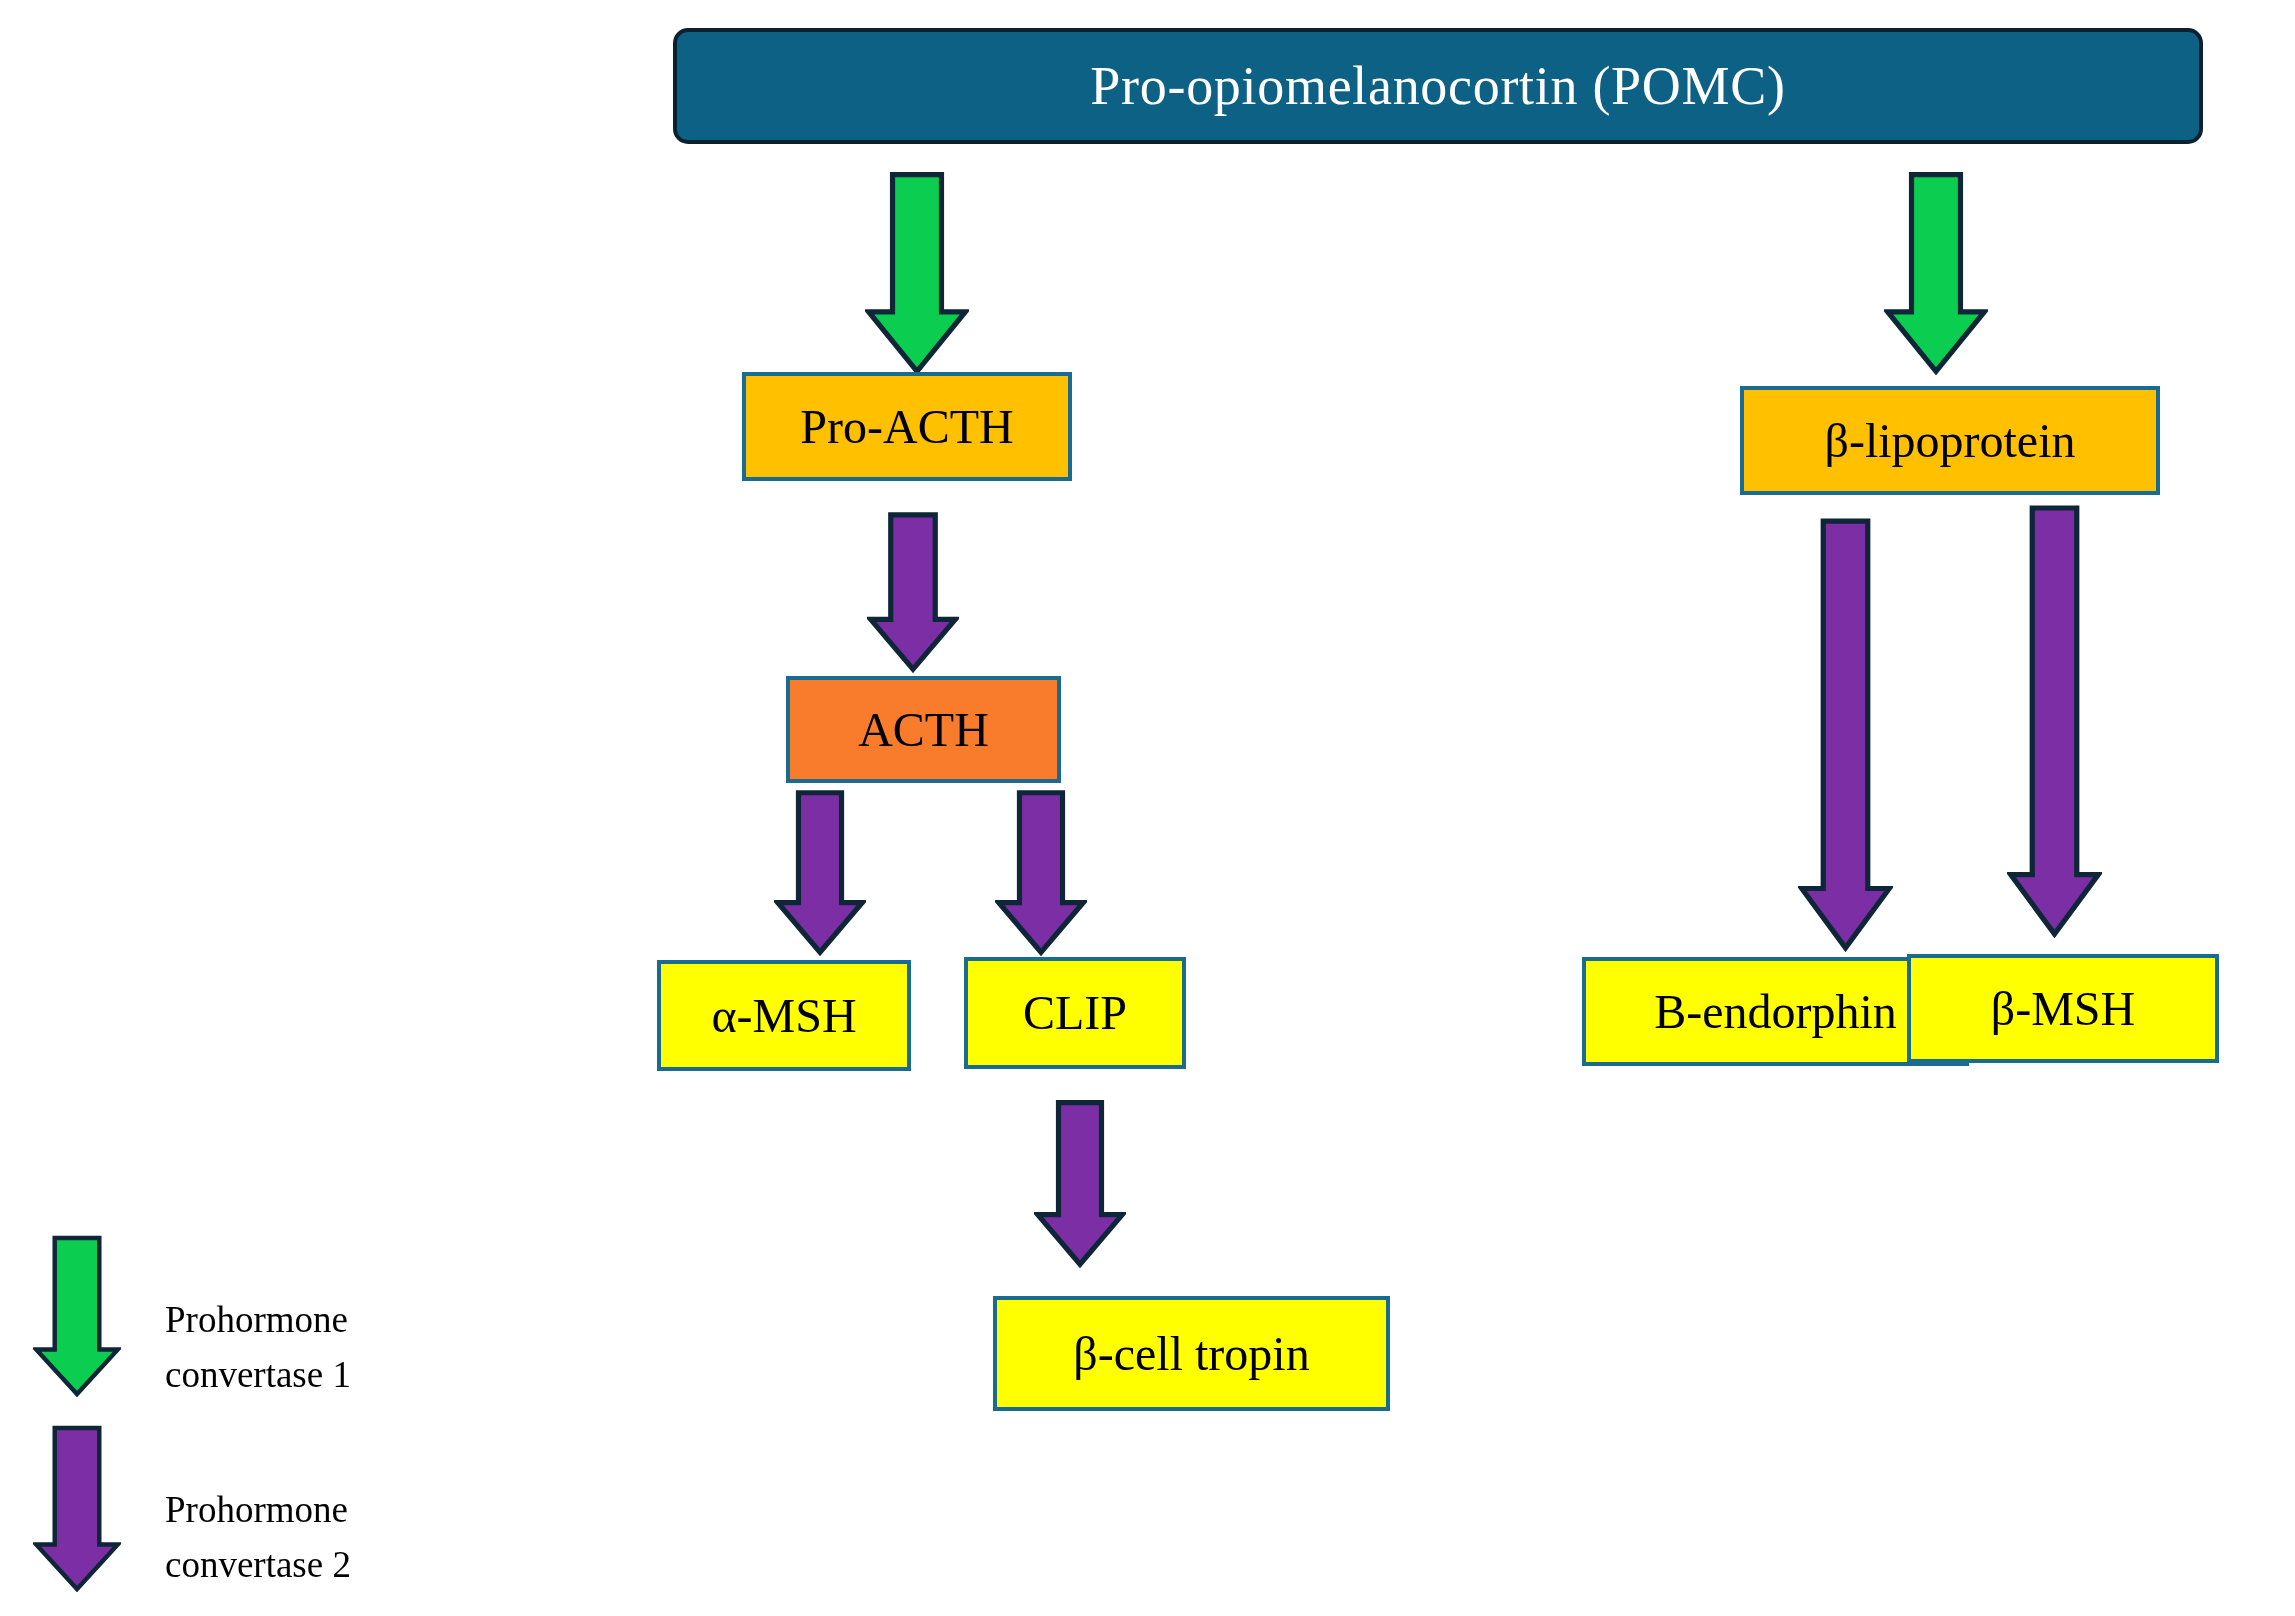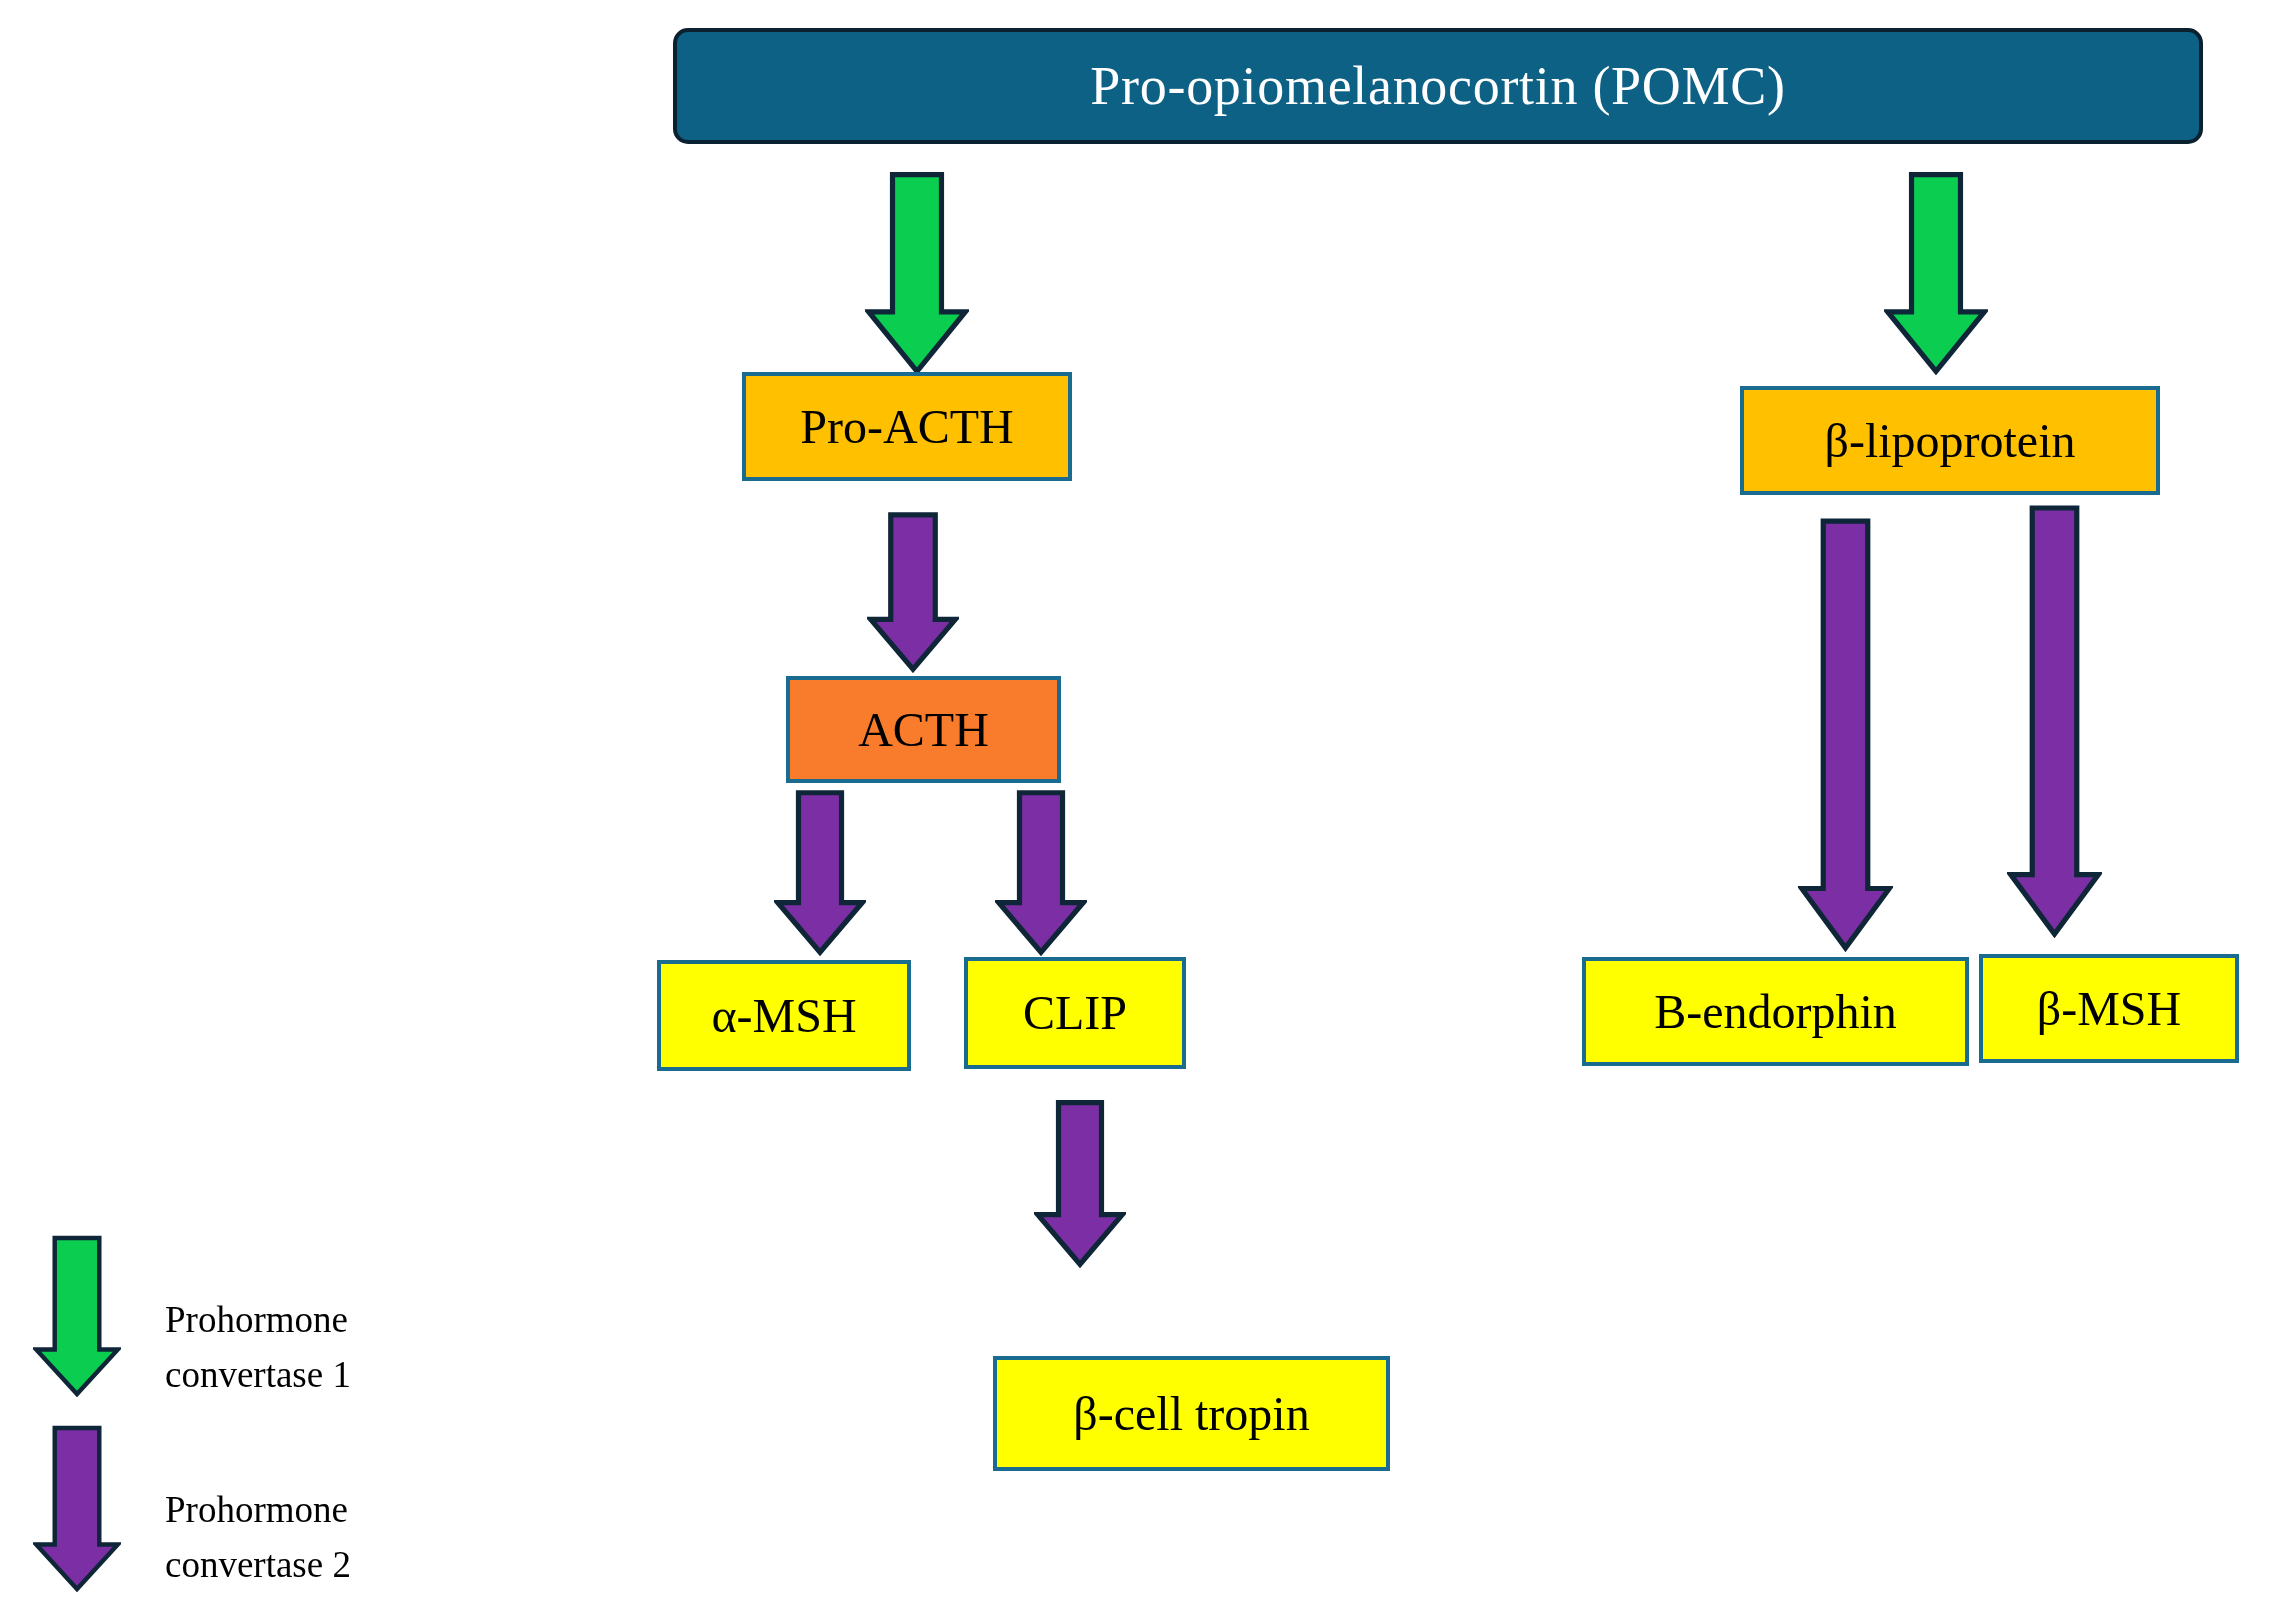--- a/index.html
+++ b/index.html
@@ -95,36 +95,36 @@
   </div>
 
   <div class="node node-yellow" style="left:964px; top:957px; width:222px; height:112px;">
     <span>CLIP</span>
   </div>
 
   <div class="block-arrow" style="left:1034px; top:1099px; width:92px; height:169px;"><svg width="92" height="169" viewBox="0 0 124 228">
         <polygon points="33,5 91,5 91,156 119,156 62,223 5,156 33,156" style="fill:#7C2FA4;stroke:#0E2638;stroke-width:7;stroke-linejoin:miter"></polygon>
       </svg></div>
 
-  <div class="node node-yellow" style="left:993px; top:1356px; width:397px; height:115px;">
+  <div class="node node-yellow" style="left:993px; top:1296px; width:397px; height:115px;">
     <span>β-cell tropin</span>
   </div>
 
   <div class="block-arrow" style="left:1798px; top:517px; width:95px; height:435px;"><svg width="95" height="435" viewBox="0 0 128 585">
         <polygon points="34,5 94,5 94,500 123,500 64,580 5,500 34,500" style="fill:#7C2FA4;stroke:#0E2638;stroke-width:7;stroke-linejoin:miter"></polygon>
       </svg></div>
   <div class="block-arrow" style="left:2007px; top:504px; width:95px; height:434px;"><svg width="95" height="434" viewBox="0 0 128 584">
         <polygon points="34,5 94,5 94,499 123,499 64,579 5,499 34,499" style="fill:#7C2FA4;stroke:#0E2638;stroke-width:7;stroke-linejoin:miter"></polygon>
       </svg></div>
 
   <div class="node node-yellow" style="left:1582px; top:957px; width:387px; height:109px;">
     <span>B-endorphin</span>
   </div>
 
-  <div class="node node-yellow" style="left:1979px; top:954px; width:260px; height:109px;">
+  <div class="node node-yellow" style="left:1907px; top:954px; width:312px; height:109px;">
     <span>β-MSH</span>
   </div>
 
   <div class="block-arrow" style="left:33px; top:1235px; width:88px; height:162px;"><svg width="88" height="162" viewBox="0 0 118 218">
         <polygon points="29,4 89,4 89,154 114,154 59,214 4,154 29,154" style="fill:#0BCE51;stroke:#0E2638;stroke-width:6;stroke-linejoin:miter"></polygon>
       </svg></div>
   <div class="legend-text" style="left:165px; top:1256px;">
     <span>Prohormone</span>
     <span>convertase 1</span>
   </div>

